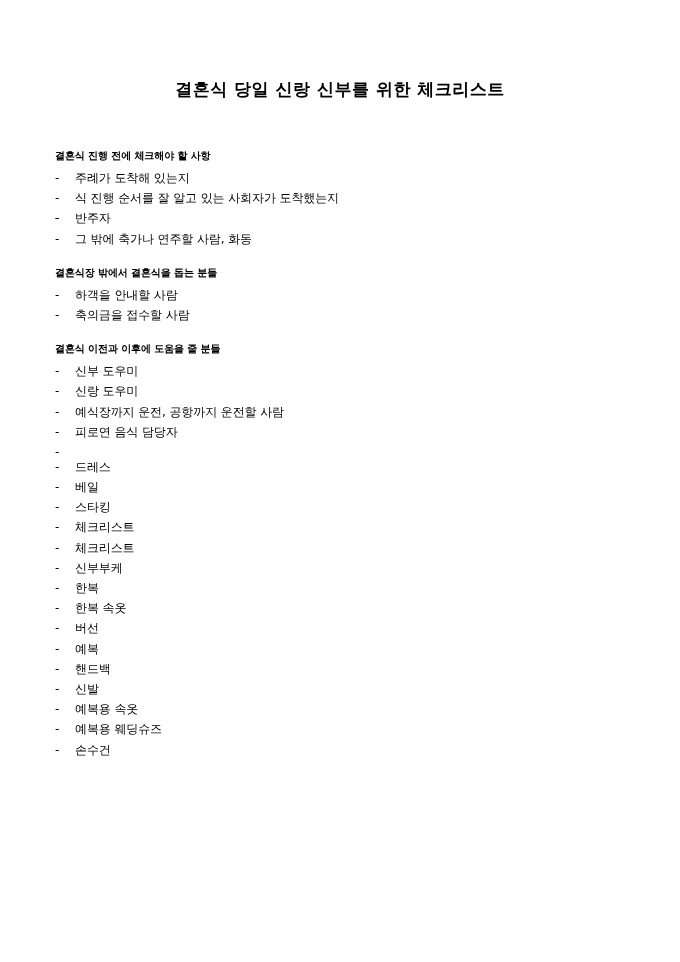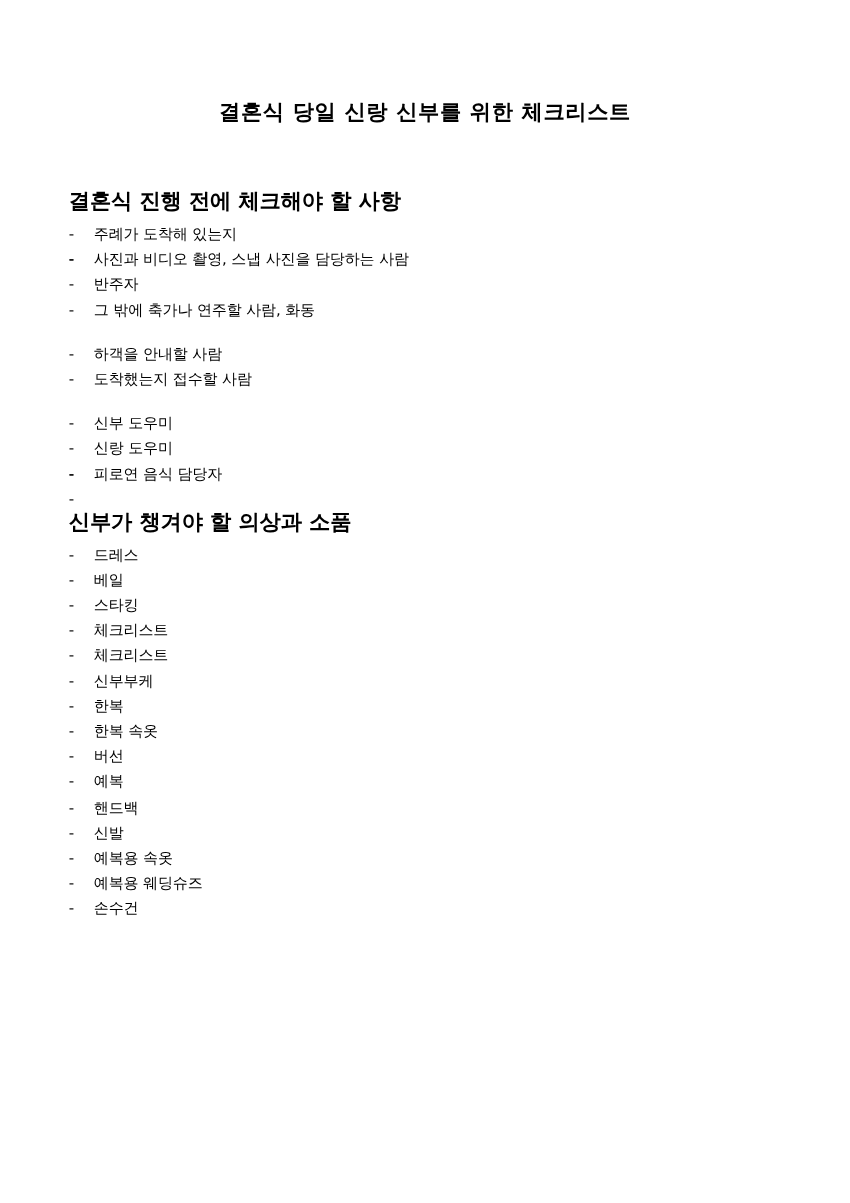--- a/index.html
+++ b/index.html
@@ -29,21 +29,21 @@
     margin-top: 78px;
     margin-bottom: 17px;
   }
   .sections {
     margin-top: 48px;
   }
   .section {
     margin-bottom: 19px;
   }
   .section-heading {
-    font-size: 17px;
+    font-size: 10px;
     font-weight: bold;
     letter-spacing: -0.1px;
     margin: 0 0 7px 0;
   }
   .item-list {
     list-style: none;
     margin: 0;
     padding: 0;
   }
   .item {
@@ -64,46 +64,47 @@
 <body>
 
 <div class="page">
   <h1 class="doc-title">결혼식 당일 신랑 신부를 위한 체크리스트</h1>
   <div class="sections">
 
     <div class="section">
       <div class="section-heading">결혼식 진행 전에 체크해야 할 사항</div>
       <ul class="item-list">
         <li class="item"><span class="dash">-</span><span>주례가 도착해 있는지</span></li>
+        <li class="item"><span class="dash">-</span><span>식 진행 순서를 잘 알고 있는 사회자가 도착했는지</span></li>
         <li class="item"><span class="dash">-</span></li>
-        <li class="item"><span class="dash">-</span><span>사진과 비디오 촬영, 스냅 사진을 담당하는 사람</span></li>
         <li class="item"><span class="dash">-</span><span>반주자</span></li>
         <li class="item"><span class="dash">-</span><span>그 밖에 축가나 연주할 사람, 화동</span></li>
       </ul>
     </div>
 
     <div class="section">
+      <div class="section-heading">결혼식장 밖에서 결혼식을 돕는 분들</div>
       <ul class="item-list">
         <li class="item"><span class="dash">-</span><span>하객을 안내할 사람</span></li>
-        <li class="item"><span class="dash">-</span><span>도착했는지 접수할 사람</span></li>
+        <li class="item"><span class="dash">-</span><span>축의금을 접수할 사람</span></li>
       </ul>
     </div>
 
     <div class="section">
+      <div class="section-heading">결혼식 이전과 이후에 도움을 줄 분들</div>
       <ul class="item-list">
         <li class="item"><span class="dash">-</span><span>신부 도우미</span></li>
         <li class="item"><span class="dash">-</span><span>신랑 도우미</span></li>
-        <li class="item"><span class="dash">-</span></li>
+        <li class="item"><span class="dash">-</span><span>예식장까지 운전, 공항까지 운전할 사람</span></li>
         <li class="item"><span class="dash">-</span><span>피로연 음식 담당자</span></li>
         <li class="item"><span class="dash">-</span></li>
       </ul>
     </div>
 
     <div class="section">
-      <div class="section-heading">신부가 챙겨야 할 의상과 소품</div>
       <ul class="item-list">
         <li class="item"><span class="dash">-</span><span>드레스</span></li>
         <li class="item"><span class="dash">-</span><span>베일</span></li>
         <li class="item"><span class="dash">-</span><span>스타킹</span></li>
         <li class="item"><span class="dash">-</span><span>체크리스트</span></li>
         <li class="item"><span class="dash">-</span><span>체크리스트</span></li>
         <li class="item"><span class="dash">-</span><span>신부부케</span></li>
         <li class="item"><span class="dash">-</span><span>한복</span></li>
         <li class="item"><span class="dash">-</span><span>한복 속옷</span></li>
         <li class="item"><span class="dash">-</span><span>버선</span></li>

